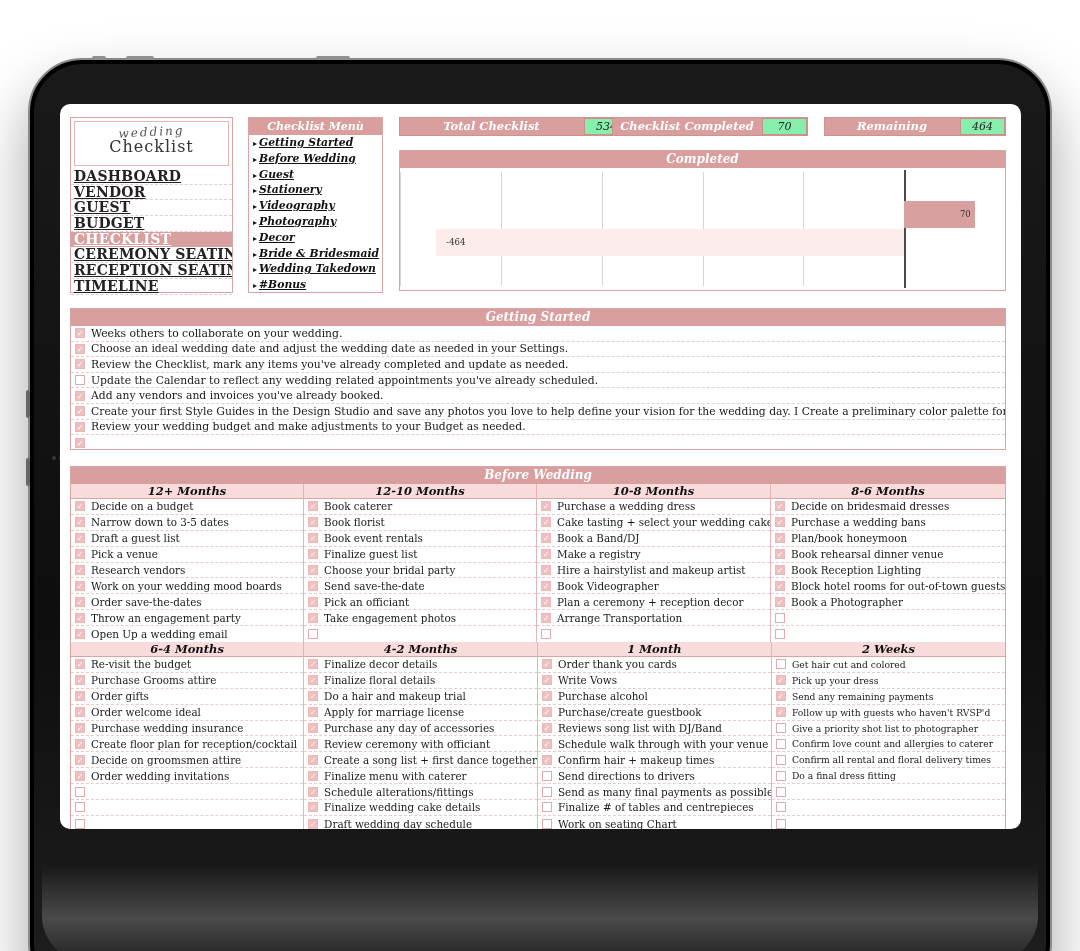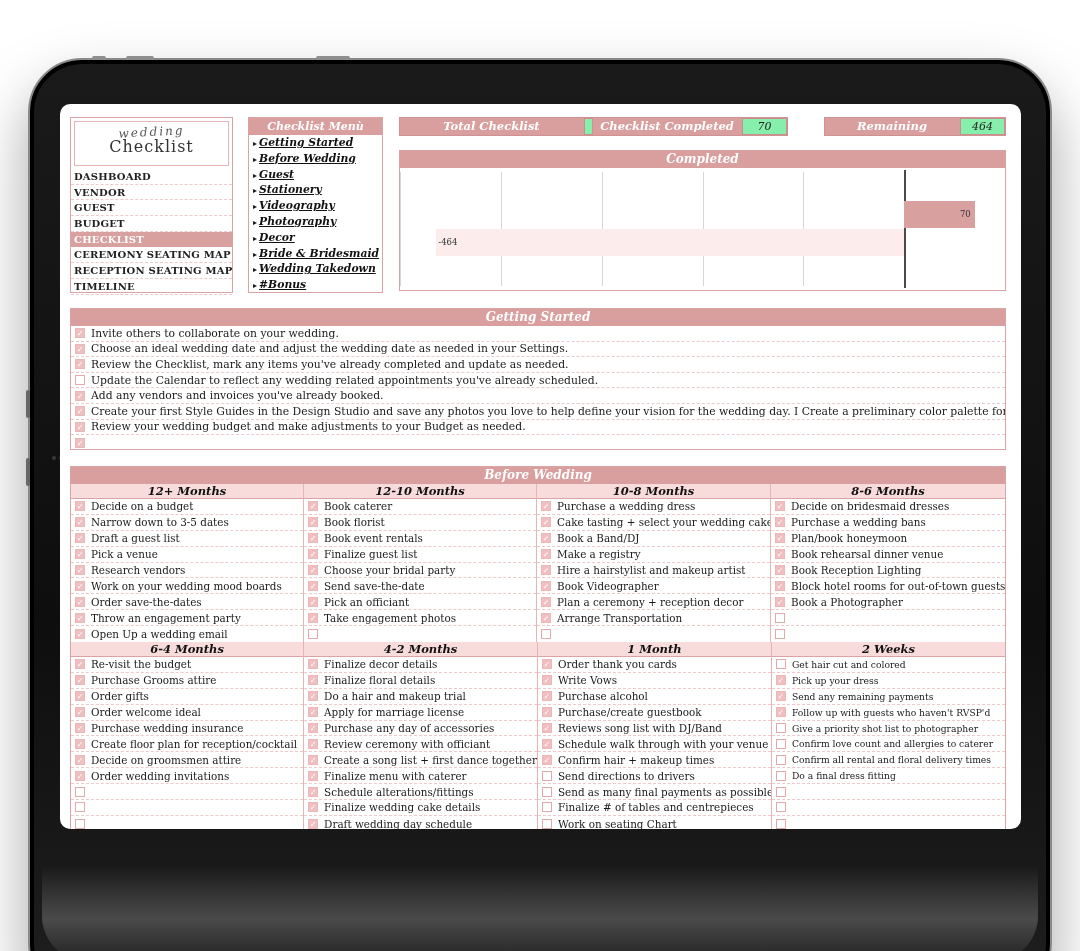--- a/index.html
+++ b/index.html
@@ -27,53 +27,53 @@
   .screen{position:absolute;left:30px;top:44px;width:961px;height:725px;background:#fff;
     border-radius:10px;overflow:hidden;}
 
   
   .side-box{position:absolute;left:10px;top:13px;width:163px;height:176px;
     border:1px solid #dba4a4;background:#fff;}
   .logo{margin:3px;height:45px;border:1px solid #e4b6b6;text-align:center;padding-top:5px;}
   .logo .l1{display:block;font-style:italic;font-size:12px;letter-spacing:2px;color:#555;
     transform:rotate(-3deg);line-height:11px;}
   .logo .l2{display:block;font-size:16px;letter-spacing:1px;color:#333;line-height:17px;}
-  .side-item{height:15.7px;line-height:15.7px;padding-left:3px;font-size:10px;font-weight:bold;
-    letter-spacing:.2px;color:#222;border-bottom:1px dashed #eecaca;
+  .side-item{height:15.7px;line-height:15.7px;padding-left:3px;font-size:14px;font-weight:bold;
+    letter-spacing:.2px;color:#222;text-decoration:underline;border-bottom:1px dashed #eecaca;
     white-space:nowrap;overflow:hidden;cursor:pointer;}
   .side-item.active{background:#d9a0a0;color:#fff;border-bottom:1px solid #d9a0a0;}
 
   
   .menu-box{position:absolute;left:188px;top:13px;width:135px;height:176px;
     border:1px solid #dba4a4;background:#fff;}
   .menu-head{height:17px;line-height:17px;background:#d99f9f;color:#fff;text-align:center;
     font-weight:bold;font-style:italic;font-size:11px;}
   .menu-item{height:15.8px;line-height:15.8px;padding-left:4px;font-size:10.8px;font-weight:bold;
     font-style:italic;color:#111;white-space:nowrap;overflow:hidden;cursor:pointer;}
   .menu-item .arrow{font-style:normal;font-size:8px;margin-right:2px;}
   .menu-item .mi-label{text-decoration:underline;}
 
   
   .stat{position:absolute;top:13px;height:19px;background:#d99f9f;border:1px solid #cf9191;}
   .stat-label{position:absolute;left:0;right:46px;top:0;bottom:0;color:#fff;font-weight:bold;
     font-style:italic;font-size:11.5px;line-height:17px;text-align:center;}
   .stat-value{position:absolute;right:0;top:0;bottom:0;width:45px;background:#86efac;
     border:1px solid #c98f8f;font-style:italic;font-size:11px;line-height:16px;text-align:center;color:#222;}
-  .st0{left:339px;width:231px;} .st1{left:532px;width:196px;} .st2{left:764px;width:182px;}
+  .st0{left:339px;width:231px;} .st1{left:552px;width:196px;} .st2{left:764px;width:182px;}
 
   
   .chart{position:absolute;left:339px;top:46px;width:607px;height:141px;border:1px solid #dba4a4;}
   .chart-head{height:21px;line-height:17px;background:#d99f9f;color:#fff;font-weight:bold;
     font-style:italic;text-align:center;font-size:12px;}
   .chart-plot{position:absolute;left:0;right:0;top:17px;bottom:0;background:#fff;overflow:hidden;}
   .gl{position:absolute;top:4px;bottom:4px;width:1px;background:#d6d6d6;}
   .gl.axis{background:#4a4a4a;width:2px;top:2px;bottom:2px;}
   .bar{position:absolute;display:flex;align-items:center;font-size:8.5px;color:#333;}
   .bar.end{justify-content:flex-end;padding-right:4px;}
-  .bar.start{justify-content:flex-start;padding-left:2px;}
+  .bar.start{justify-content:flex-start;padding-left:10px;}
 
   
   .section-head{height:17px;line-height:17px;background:#d99f9f;color:#fff;font-weight:bold;
     font-style:italic;text-align:center;font-size:12px;}
   .gs{position:absolute;left:10px;top:204px;width:936px;height:142px;border:1px solid #dba4a4;background:#fff;}
   .chk-row{display:flex;align-items:center;height:15.6px;border-bottom:1px dashed #eecaca;
     padding-left:4px;white-space:nowrap;overflow:hidden;}
   .chk-row:last-child{border-bottom:none;}
   .cb{flex:0 0 10px;width:10px;height:10px;border:1px solid #e2aaaa;background:#fff;margin-right:6px;
     font-size:8px;line-height:9px;text-align:center;color:#fff;cursor:pointer;}
@@ -167,21 +167,21 @@
             <span>-464</span>
           </div>
         </div>
     </div>
 
     <div class="gs">
       <div class="section-head">Getting Started</div>
       <div>
           <div class="chk-row">
             <span class="cb on">✓</span>
-            <span class="chk-text">Invite others to collaborate on your wedding.</span>
+            <span class="chk-text">Weeks others to collaborate on your wedding.</span>
           </div>
           <div class="chk-row">
             <span class="cb on">✓</span>
             <span class="chk-text">Choose an ideal wedding date and adjust the wedding date as needed in your Settings.</span>
           </div>
           <div class="chk-row">
             <span class="cb on">✓</span>
             <span class="chk-text">Review the Checklist, mark any items you've already completed and update as needed.</span>
           </div>
           <div class="chk-row">

